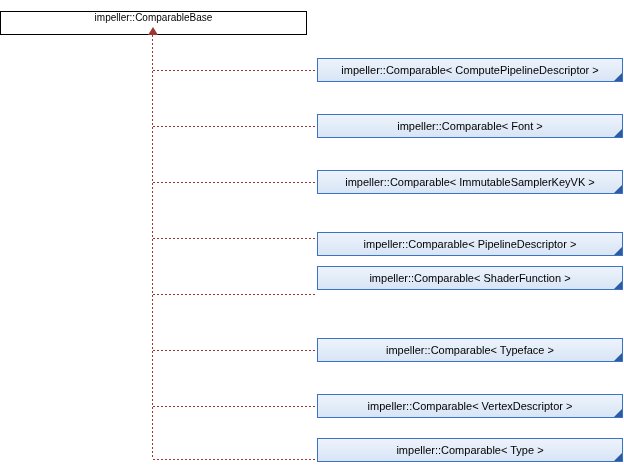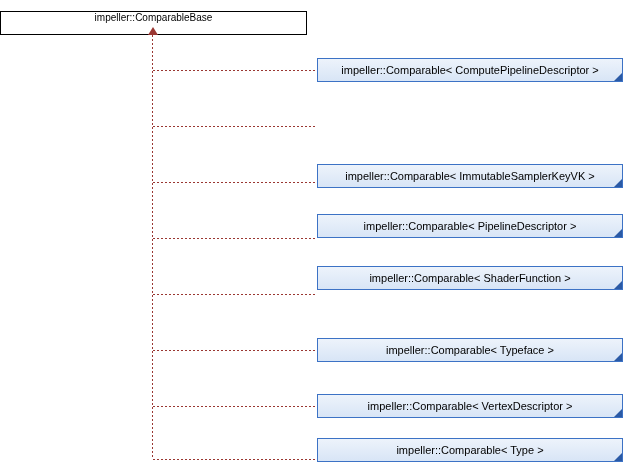--- a/index.html
+++ b/index.html
@@ -112,27 +112,31 @@
   <div class="h-edge" style="top:294px"></div>
   <div class="h-edge" style="top:350px"></div>
   <div class="h-edge" style="top:406px"></div>
   <div class="h-edge" style="top:459px"></div>
 
   <div class="node" style="top:58px">
     <span>impeller::Comparable&lt; ComputePipelineDescriptor &gt;</span>
     <span class="fold"></span>
   </div>
 
+  <div class="node" style="top:114px">
+    <span>impeller::Comparable&lt; Font &gt;</span>
+    <span class="fold"></span>
+  </div>
 
-  <div class="node" style="top:164px">
+  <div class="node" style="top:170px">
     <span>impeller::Comparable&lt; ImmutableSamplerKeyVK &gt;</span>
     <span class="fold"></span>
   </div>
 
-  <div class="node" style="top:214px">
+  <div class="node" style="top:232px">
     <span>impeller::Comparable&lt; PipelineDescriptor &gt;</span>
     <span class="fold"></span>
   </div>
 
   <div class="node" style="top:266px">
     <span>impeller::Comparable&lt; ShaderFunction &gt;</span>
     <span class="fold"></span>
   </div>
 
   <div class="node" style="top:394px">

